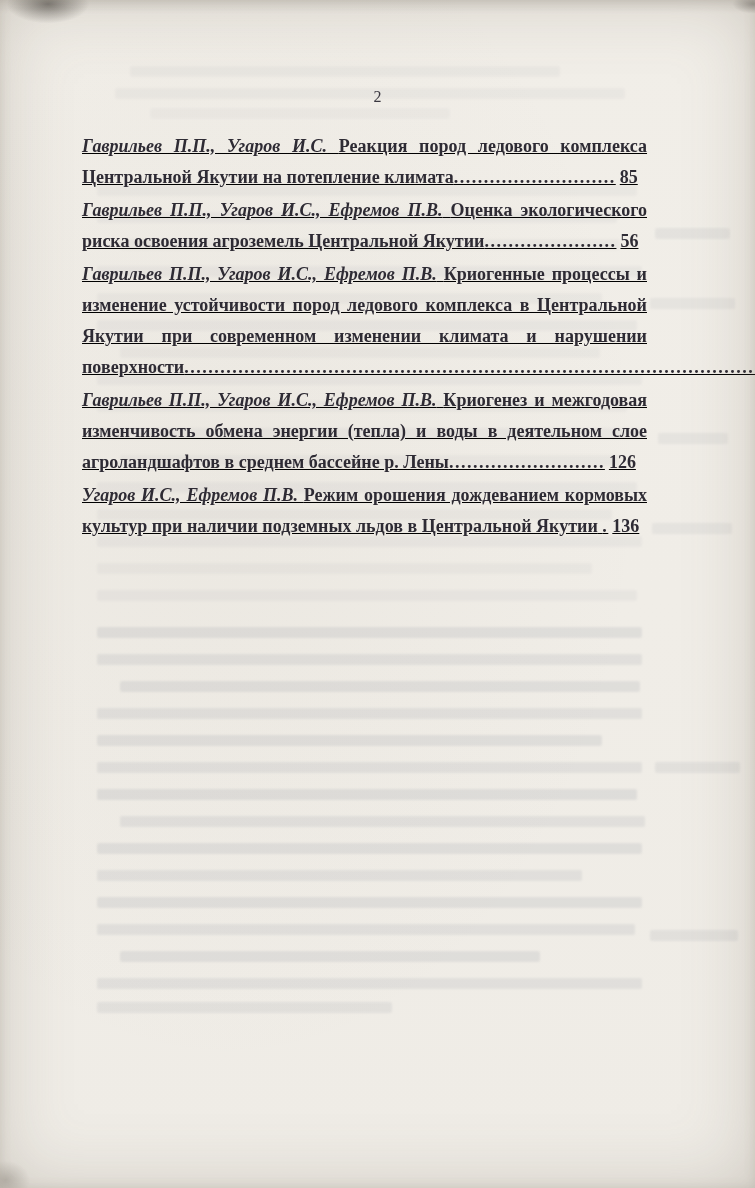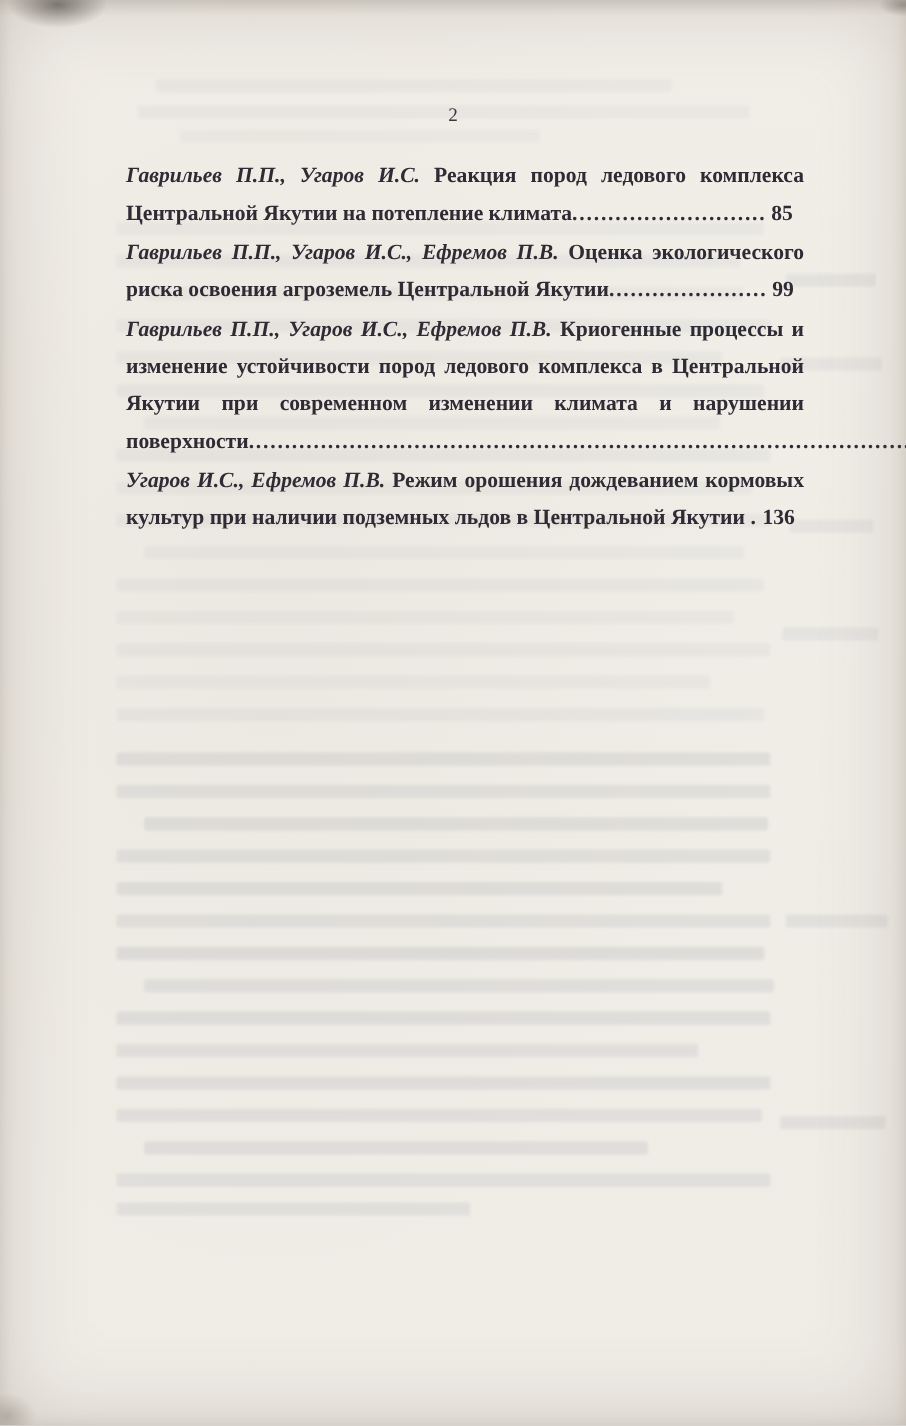--- a/index.html
+++ b/index.html
@@ -24,21 +24,21 @@
     position: absolute; inset: 0; z-index: 5; pointer-events: none;
     box-shadow: inset 0 0 70px rgba(110,100,85,.25), inset 0 0 12px rgba(110,100,85,.18);
   }
 
   .page-number {
     position: absolute; top: 88px; left: 0; right: 0; z-index: 2;
     text-align: center; font-size: 16px; color: #3a3740;
   }
 
   .toc {
-    position: absolute; top: 131px; left: 105px; width: 565px; z-index: 2;
+    position: absolute; top: 131px; left: 82px; width: 565px; z-index: 2; text-decoration: underline;
   }
 
   .entry {
     margin: 0 0 2px 0;
     font-size: 18px;
     font-weight: 700;
     line-height: 31px;
     color: #2e2b34;
     text-align: justify;
   }
@@ -109,29 +109,33 @@
 
   <div class="toc">
 
     <p class="entry">
       <span class="authors">Гаврильев П.П., Угаров И.С.</span>
       <span class="title">Реакция пород ледового комплекса Центральной Якутии на потепление климата</span><span class="leader">...........................</span><span class="pagenum">85</span>
     </p>
 
     <p class="entry">
       <span class="authors">Гаврильев П.П., Угаров И.С., Ефремов П.В.</span>
-      <span class="title">Оценка экологического риска освоения агроземель Центральной Якутии</span><span class="leader">......................</span><span class="pagenum">99</span>
+      <span class="title">Оценка экологического риска освоения агроземель Центральной Якутии</span><span class="leader">......................</span><span class="pagenum">56</span>
     </p>
 
 
     <p class="entry">
       <span class="authors">Гаврильев П.П., Угаров И.С., Ефремов П.В.</span>
       <span class="title">Криогенные процессы и изменение устойчивости пород ледового комплекса в Центральной Якутии при современном изменении климата и нарушении поверхности</span><span class="leader">...........................................................................................................................................................................................................................................................................................................</span>
     </p>
 
+    <p class="entry">
+      <span class="authors">Гаврильев П.П., Угаров И.С., Ефремов П.В.</span>
+      <span class="title">Криогенез и межгодовая изменчивость обмена энергии (тепла) и воды в деятельном слое агроландшафтов в среднем бассейне р. Лены</span><span class="leader">..........................</span><span class="pagenum">126</span>
+    </p>
 
     <p class="entry">
       <span class="authors">Угаров И.С., Ефремов П.В.</span>
       <span class="title">Режим орошения дождеванием кормовых культур при наличии подземных льдов в Центральной Якутии</span> <span class="leader">.</span><span class="pagenum">136</span>
     </p>
 
   </div>
 
   <div class="vignette"></div>
 </div>

